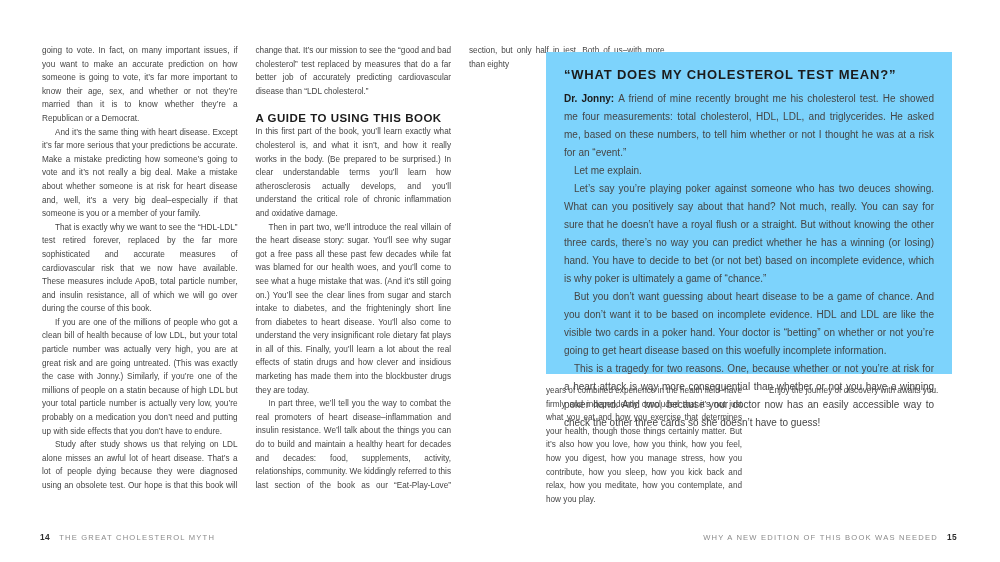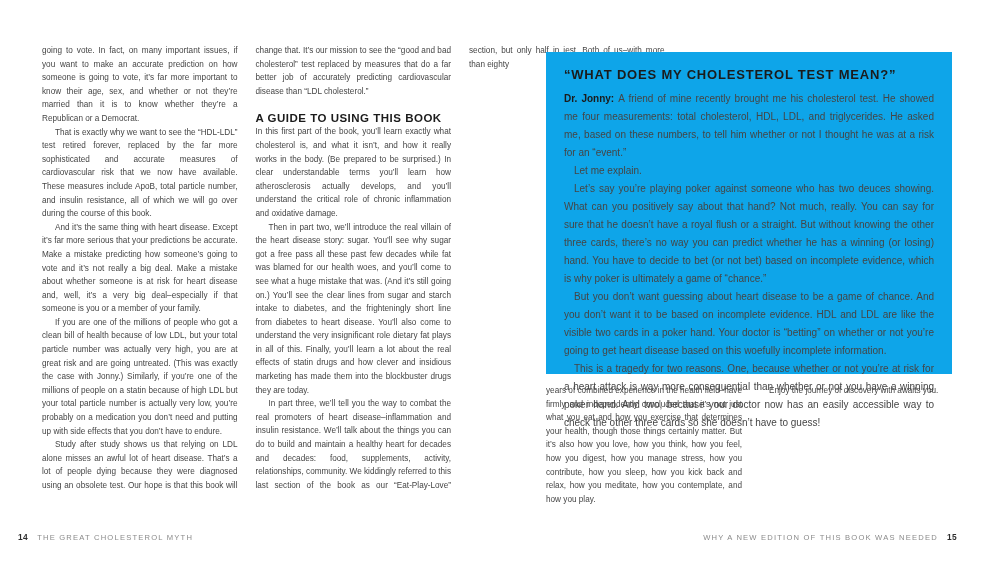--- a/index.html
+++ b/index.html
@@ -14,52 +14,52 @@
   .flow p.indent{text-indent:13px;}
   .two-col{column-count:2;column-gap:18px;column-fill:auto;}
   .left-flow{position:absolute;left:42px;top:44px;width:409px;height:462px;}
   .flow-heading{
     font-size:11.5px;line-height:14px;font-weight:bold;color:#1b1b1b;
     letter-spacing:.5px;margin:13px 0 0 0;text-align:left;
   }
   
   .sidebar-box{
     position:absolute;left:546px;top:52px;width:406px;height:322px;
-    background:#0ea5e9;box-sizing:border-box;padding:15px 18px 14px 18px;
+    background:#7dd3fc;box-sizing:border-box;padding:15px 18px 14px 18px;
   }
   .box-heading{
     font-size:13px;line-height:16px;font-weight:bold;color:#1b1b1b;
     letter-spacing:.8px;margin:0 0 7px 0;
   }
   .box-flow{font-size:10px;line-height:18px;}
   .box-flow p.indent{text-indent:10px;}
   .box-flow b{color:#1b1b1b;}
   
   .right-flow{position:absolute;left:546px;top:384px;width:406px;height:132px;column-gap:14px;}
   
   .runfoot{
     position:absolute;top:532px;font-size:7.6px;letter-spacing:1.2px;
     color:#8a8a8a;white-space:nowrap;
   }
-  .runfoot.left{left:18px;}
+  .runfoot.left{left:40px;}
   .runfoot.right{right:43px;text-align:right;margin-left:47px;}
   .pagenum{font-size:8.4px;font-weight:bold;color:#2e2e2e;letter-spacing:.4px;}
   .runfoot.left .pagenum{margin-right:9px;}
   .runfoot.right .pagenum{margin-left:9px;}
 </style>
 </head>
 <body>
 
 <div class="spread">
 
   <section>
     <div class="flow two-col left-flow">
         <p class="">going to vote. In fact, on many important issues, if you want to make an accurate prediction on how someone is going to vote, it’s far more important to know their age, sex, and whether or not they’re married than it is to know whether they’re a Republican or a Democrat.</p>
+        <p class="indent">And it’s the same thing with heart disease. Except it’s far more serious that your predictions be accurate. Make a mistake predicting how someone’s going to vote and it’s not really a big deal. Make a mistake about whether someone is at risk for heart disease and, well, it’s a very big deal–especially if that someone is you or a member of your family.</p>
         <p class="indent">That is exactly why we want to see the “HDL-LDL” test retired forever, replaced by the far more sophisticated and accurate measures of cardiovascular risk that we now have available. These measures include ApoB, total particle number, and insulin resistance, all of which we will go over during the course of this book.</p>
-        <p class="indent">And it’s the same thing with heart disease. Except it’s far more serious that your predictions be accurate. Make a mistake predicting how someone’s going to vote and it’s not really a big deal. Make a mistake about whether someone is at risk for heart disease and, well, it’s a very big deal–especially if that someone is you or a member of your family.</p>
         <p class="indent">If you are one of the millions of people who got a clean bill of health because of low LDL, but your total particle number was actually very high, you are at great risk and are going untreated. (This was exactly the case with Jonny.) Similarly, if you’re one of the millions of people on a statin because of high LDL but your total particle number is actually very low, you’re probably on a medication you don’t need and putting up with side effects that you don’t have to endure.</p>
         <p class="indent">Study after study shows us that relying on LDL alone misses an awful lot of heart disease. That’s a lot of people dying because they were diagnosed using an obsolete test. Our hope is that this book will change that. It’s our mission to see the “good and bad cholesterol” test replaced by measures that do a far better job of accurately predicting cardiovascular disease than “LDL cholesterol.”</p>
         <h2 class="flow-heading">A GUIDE TO USING THIS BOOK</h2>
         <p class="">In this first part of the book, you’ll learn exactly what cholesterol is, and what it isn’t, and how it really works in the body. (Be prepared to be surprised.) In clear understandable terms you’ll learn how atherosclerosis actually develops, and you’ll understand the critical role of chronic inflammation and oxidative damage.</p>
         <p class="indent">Then in part two, we’ll introduce the real villain of the heart disease story: sugar. You’ll see why sugar got a free pass all these past few decades while fat was blamed for our health woes, and you’ll come to see what a huge mistake that was. (And it’s still going on.) You’ll see the clear lines from sugar and starch intake to diabetes, and the frighteningly short line from diabetes to heart disease. You’ll also come to understand the very insignificant role dietary fat plays in all of this. Finally, you’ll learn a lot about the real effects of statin drugs and how clever and insidious marketing has made them into the blockbuster drugs they are today.</p>
         <p class="indent">In part three, we’ll tell you the way to combat the real promoters of heart disease–inflammation and insulin resistance. We’ll talk about the things you can do to build and maintain a healthy heart for decades and decades: food, supplements, activity, relationships, community. We kiddingly referred to this last section of the book as our “Eat-Play-Love” section, but only half in jest. Both of us–with more than eighty</p>
       </div>
     <footer class="runfoot left">
       <span class="pagenum">14</span><span class="runtitle">THE GREAT CHOLESTEROL MYTH</span>
     </footer>

